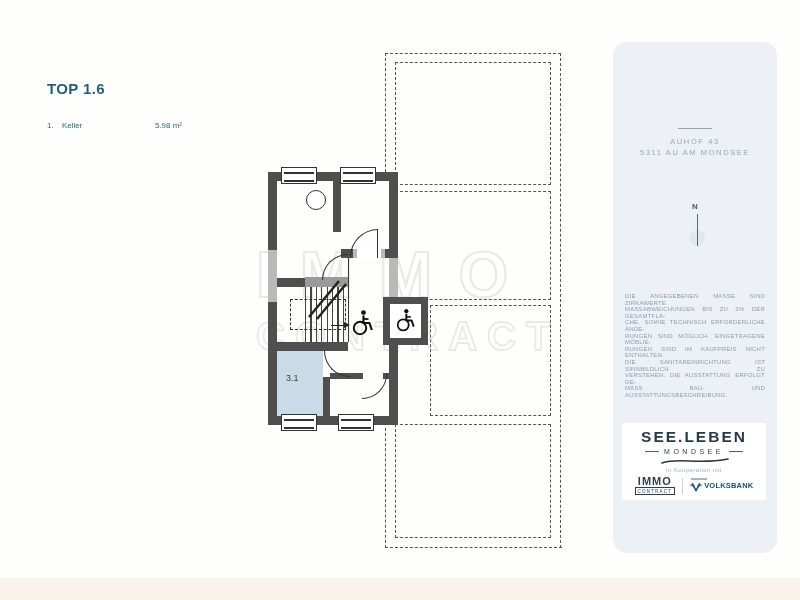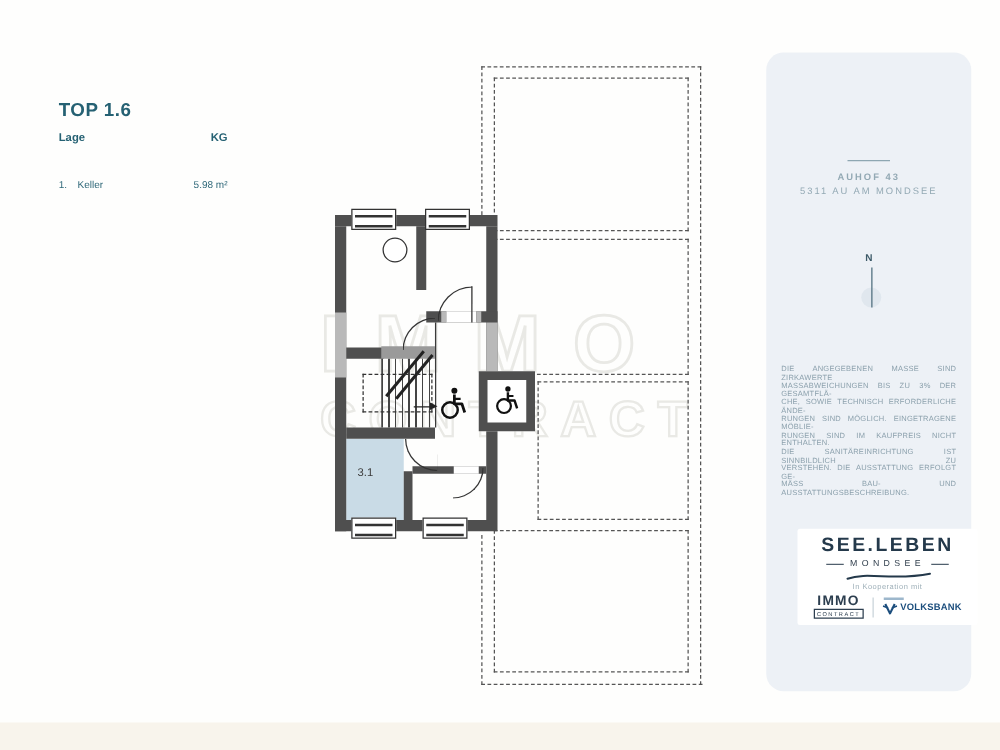--- a/index.html
+++ b/index.html
@@ -19,21 +19,21 @@
   .watermark{position:absolute;font-weight:700;color:transparent;
              -webkit-text-stroke:2.2px #e9e9e5;text-stroke:2.2px #e9e9e5;white-space:nowrap;z-index:1;}
   .plan{position:absolute;z-index:3;}
   .dashlayer{position:absolute;z-index:2;}
   .panel{position:absolute;left:613px;top:42px;width:164px;height:511px;
          background:#edf1f6;border-radius:14px;z-index:5;}
   .panel .ctr{position:absolute;left:0;right:0;text-align:center;}
   .addr{font-size:7.5px;letter-spacing:1.6px;color:#93a9b4;}
   .disc-line{font-size:6px;line-height:6.6px;color:#8ba0ac;letter-spacing:.2px;
              text-align:justify;text-align-last:justify;}
-  .logo-card{position:absolute;left:9px;top:381px;width:144px;height:77px;background:#fff;border-radius:2px;margin-left:16px;}
+  .logo-card{position:absolute;left:9px;top:381px;width:144px;height:77px;background:#fff;border-radius:2px;}
   .brand{font-size:15.5px;font-weight:700;color:#24394b;letter-spacing:2px;}
   .brand-sub-row{display:flex;align-items:center;justify-content:center;gap:5px;}
   .sub-line{width:14px;height:1px;background:#51606e;}
   .brand-sub{font-size:7px;letter-spacing:3.5px;color:#33414f;}
   .coop{font-size:6px;color:#9fb0b9;letter-spacing:.4px;}
   .partners{position:absolute;left:0;right:0;top:53px;display:flex;align-items:center;justify-content:center;gap:7px;}
   .immo-top{font-size:11px;font-weight:800;color:#2c3e4f;letter-spacing:1px;line-height:10px;text-align:center;}
   .immo-bot{font-size:4.5px;letter-spacing:1.2px;color:#2c3e4f;border:1px solid #2c3e4f;
             padding:.5px 2px;margin-top:1px;text-align:center;}
   .vb-name{font-size:7.5px;font-weight:700;color:#1c4e7d;letter-spacing:.2px;}
@@ -46,24 +46,20 @@
 </head>
 <body>
 
 <div class="cream"></div>
 
 <div class="watermark" style="left:256px;top:238px;font-size:64px;letter-spacing:26px;">IMMO</div>
 <div class="watermark" style="left:256px;top:314px;font-size:40px;letter-spacing:10px;-webkit-text-stroke:1.8px #e9e9e5;">CONTRACT</div>
 
 <div class="abs" style="left:47px;top:80px;width:150px;z-index:4;">
   <div class="teal" style="font-size:15px;font-weight:700;letter-spacing:.4px;">TOP 1.6</div>
-  <div style="position:relative;height:14px;margin-top:8px;">
-    <div class="info-hdr abs" style="left:0;top:0;">Lage</div>
-    <div class="info-hdr abs" style="left:95px;top:0;width:40px;text-align:right;">KG</div>
-  </div>
   <div style="position:relative;height:12px;margin-top:24px;">
     <div class="info-val abs" style="left:0;top:0;">1.</div>
     <div class="info-val abs" style="left:15px;top:0;">Keller</div>
     <div class="info-val abs" style="left:85px;top:0;width:50px;text-align:right;">5.98 m²</div>
   </div>
 </div>
 
 <div class="dashlayer">
   <div class="dash-h" style="left:385px;top:53px;width:176px;"></div>
   <div class="dash-v" style="left:560px;top:53px;height:495px;"></div>
@@ -144,21 +140,21 @@
       <circle cx="12.5" cy="3.6" r="2.4" fill="#111"></circle>
       <path d="M12.5 6.5 L12.5 14 L18.5 14 L20.8 21" stroke="#111" stroke-width="2.2" fill="none" stroke-linejoin="round"></path>
       <path d="M12.5 10 L17.5 10" stroke="#111" stroke-width="1.8"></path>
       <circle cx="9" cy="19" r="6.2" fill="none" stroke="#111" stroke-width="2"></circle>
     </svg>
   </div>
 </div>
 
 <div class="panel">
   <div class="abs" style="left:65px;top:86px;width:34px;height:1px;background:#8ea7b2;"></div>
-  <div class="ctr addr" style="top:95px;font-weight:bold;">AUHOF 43</div>
+  <div class="ctr addr" style="top:95px;">AUHOF 43</div>
   <div class="ctr addr" style="top:106px;">5311 AU AM MONDSEE</div>
 
   <div class="ctr" style="top:160px;font-size:8px;font-weight:700;color:#3d5a68;">N</div>
   <div class="abs" style="left:76px;top:188px;width:16px;height:16px;background:#e0e7ee;border-radius:50%;"></div>
   <div class="abs" style="left:83.5px;top:172px;width:1.2px;height:32px;background:#4e6e7d;"></div>
 
   <div class="abs" style="left:12px;top:251px;width:140px;">
     <div class="disc-line">DIE ANGEGEBENEN MASSE SIND ZIRKAWERTE</div>
     <div class="disc-line">MASSABWEICHUNGEN BIS ZU 3% DER GESAMTFLÄ-</div>
     <div class="disc-line">CHE, SOWIE TECHNISCH ERFORDERLICHE ÄNDE-</div>

